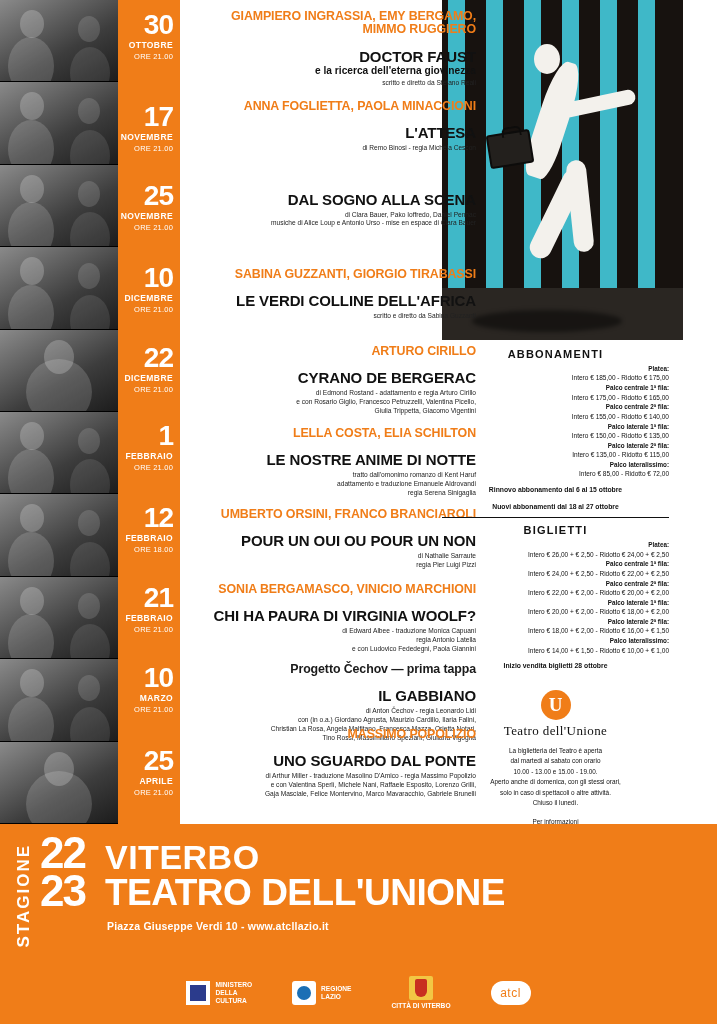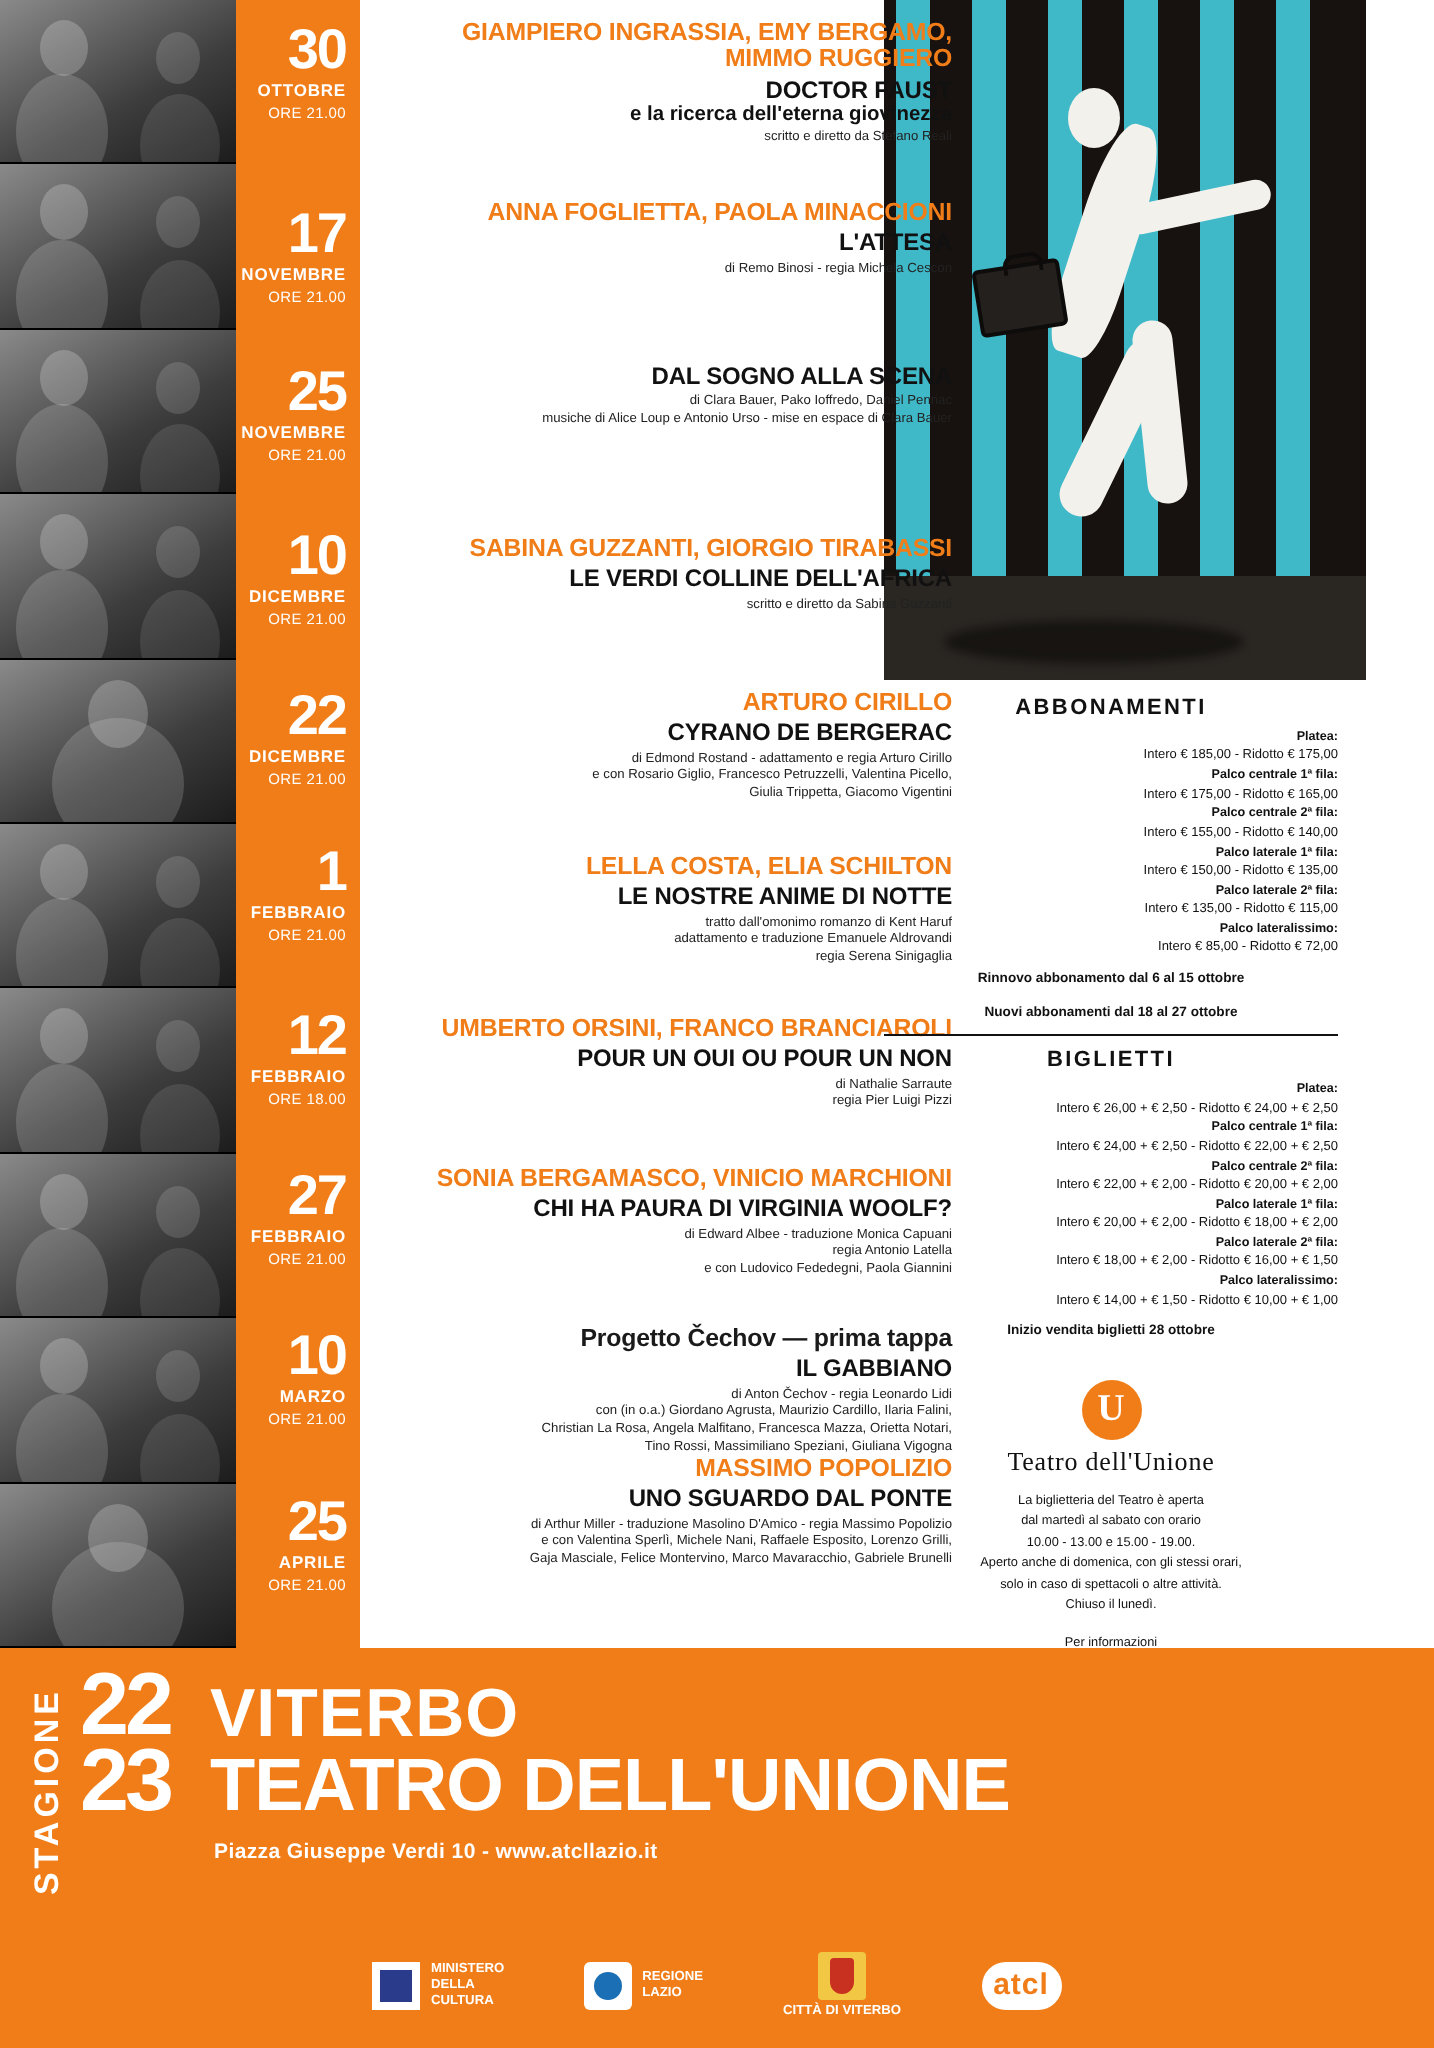--- a/index.html
+++ b/index.html
@@ -74,22 +74,22 @@
 
   
   .shows { position: absolute; left: 186px; top: 0; width: 290px; }
   .show { position: absolute; left: 0; width: 290px; color: #111; text-align: right; }
   .show .cast {
     font-size: 12.4px; font-weight: bold; color: #f07d18;
     line-height: 1.08; letter-spacing: -0.1px;
   }
   .show .cast.dark { color: #1a1a1a; }
   .show .title {
-    font-size: 12px; font-weight: bold; color: #111;
-    margin-top: 2px; line-height: 1.1; letter-spacing: -0.1px;
+    font-size: 15px; font-weight: bold; color: #111;
+    margin-top: 12px; line-height: 1.1; letter-spacing: -0.1px;
   }
   .show .title2 {
     font-size: 10.2px; font-weight: bold; color: #111;
     line-height: 1.1;
   }
   .show .credits {
     font-size: 6.6px; color: #222; line-height: 1.35; margin-top: 2px;
   }
 
   
@@ -211,21 +211,21 @@
   }
   .sp.cv .mark { background: #f2c744; border-radius: 2px; }
   .sp.cv .mark:after {
     content: ""; position: absolute; left: 6px; top: 3px; width: 12px; height: 18px;
     background: #c83020; border-radius: 2px 2px 6px 6px;
   }
   .sp .txt { font-size: 6.6px; font-weight: bold; line-height: 1.25; }
   .sp .txt.center { text-align: center; }
   .atcl {
     width: 40px; height: 24px; border-radius: 12px; background: #fff; color: #f07d18;
-    font-size: 15px; font-weight: bold; display: flex; align-items: center;
+    font-size: 12px; font-weight: normal; display: flex; align-items: center;
     justify-content: center; letter-spacing: 0.5px;
   }
   .cv-wrap { display: flex; flex-direction: column; align-items: center; gap: 2px; }
 </style>
 </head>
 <body>
 
 <div class="poster">
 
   <div class="photo-strip">
@@ -317,21 +317,21 @@
       <div class="date-day">1</div>
       <div class="date-month">FEBBRAIO</div>
       <div class="date-time">ORE 21.00</div>
     </div>
     <div class="date-entry" style="top:505px">
       <div class="date-day">12</div>
       <div class="date-month">FEBBRAIO</div>
       <div class="date-time">ORE 18.00</div>
     </div>
     <div class="date-entry" style="top:585px">
-      <div class="date-day">27</div>
+      <div class="date-day">21</div>
       <div class="date-month">FEBBRAIO</div>
       <div class="date-time">ORE 21.00</div>
     </div>
     <div class="date-entry" style="top:665px">
       <div class="date-day">10</div>
       <div class="date-month">MARZO</div>
       <div class="date-time">ORE 21.00</div>
     </div>
     <div class="date-entry" style="top:748px">
       <div class="date-day">25</div>

